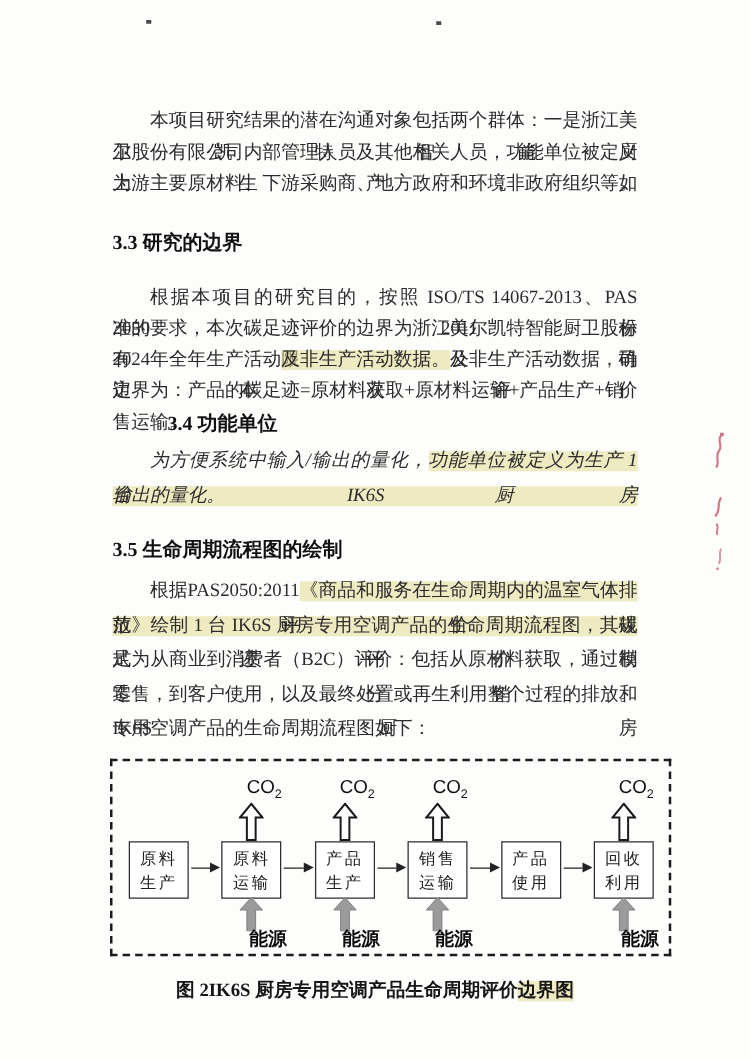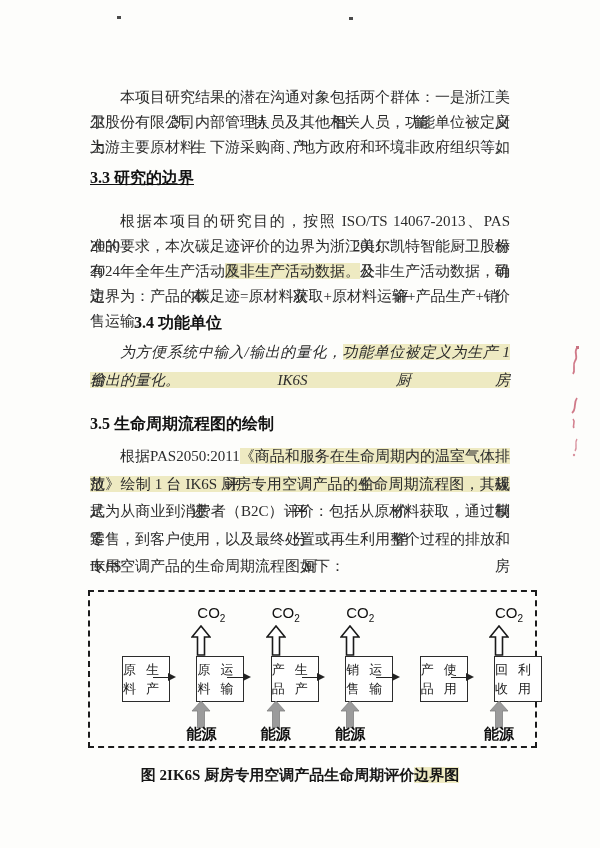--- a/index.html
+++ b/index.html
@@ -9,52 +9,52 @@
     font-family:"Liberation Serif","DejaVu Serif",serif;
     color:#2b2b2b;
   }
   #page{position:absolute;inset:0;}
   #content{position:absolute;left:90px;top:85px;width:420px;}
   .ln{height:25px;line-height:25px;font-size:15px;}
   .lnw{height:27.5px;line-height:27.5px;font-size:15px;}
   .fill{text-align:justify;text-align-last:justify;}
   .ind{text-indent:30px;}
   .hd{font-size:16px;font-weight:bold;color:#111;line-height:21px;}
-  .hd33{margin-top:7px;text-decoration:underline;}
+  .hd33{margin-top:24px;}
   .p33{margin-top:21px;}
   .hd34{margin-top:3px;margin-left:44px;}
   .p34{margin-top:6px;font-style:italic;}
   .hd35{margin-top:19px;}
   .p35{margin-top:9px;}
   .hl{background:rgba(226,219,148,0.55);}
   
   #diagram{
     position:relative;margin-left:-2px;margin-top:9px;
     width:420px;height:154px;
     border:2px dashed #1c1c1c;
     display:flex;align-items:stretch;
     padding:0 12px 0 13px;box-sizing:content-box;
   }
   .col{position:relative;width:48px;height:100%;flex:0 0 48px;}
   .pbox{
     position:absolute;left:0;top:64px;width:46px;height:44px;
     border:1.5px solid #2c2c2c;background:#fff;
-    display:flex;flex-direction:row;align-items:center;justify-content:center;
-    font-size:13px;line-height:19px;color:#1d1d1d;letter-spacing:2px;margin-left:19px;
+    display:flex;flex-direction:column;align-items:center;justify-content:center;
+    font-size:13px;line-height:19px;color:#1d1d1d;letter-spacing:2px;
   }
   .co2lbl{
     position:absolute;top:12px;left:0;width:48px;text-align:right;
     font-size:15px;color:#111;font-family:"Liberation Sans","DejaVu Sans",sans-serif;
   }
   .co2lbl sub{font-size:10px;}
   .uparrow{position:absolute;left:14px;}
   .uparrow.hollow{top:33px;}
   .uparrow.gray{top:109px;}
   .nrglbl{
-    position:absolute;top:133px;left:-4px;width:56px;text-align:center;
+    position:absolute;top:133px;left:-4px;width:56px;text-align:right;
     font-size:15px;font-weight:bold;color:#0d0d0d;
   }
   .conn{
     flex:1 1 auto;align-self:flex-start;margin-top:85px;height:0;
     border-top:1.6px solid #222;position:relative;margin-left:2px;margin-right:9px;
   }
   .conn::after{
     content:"";position:absolute;right:-8px;top:-5px;
     border-left:8px solid #222;border-top:4px solid transparent;border-bottom:4px solid transparent;
   }

